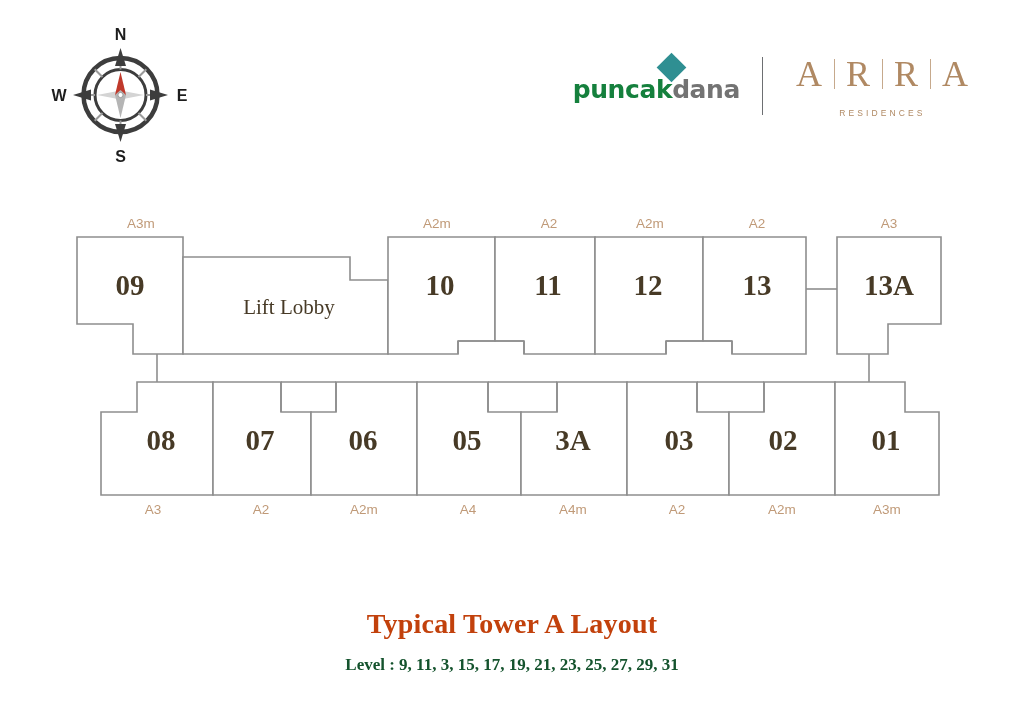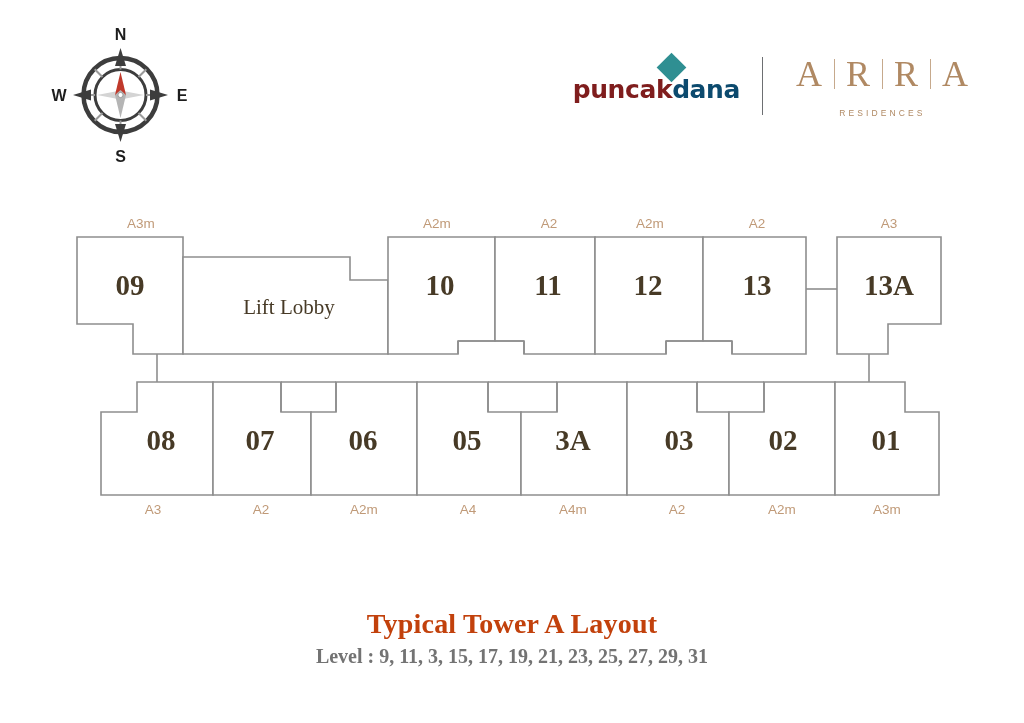--- a/index.html
+++ b/index.html
@@ -38,22 +38,22 @@
   #puncakdana-logo {
     position: relative;
     display: flex;
     align-items: baseline;
     font-family: "DejaVu Sans", sans-serif;
     font-weight: bold;
     font-size: 25px;
     letter-spacing: -0.4px;
     padding-top: 6px;
   }
-  #puncakdana-logo .pd-black { color: #7f1d1d; }
-  #puncakdana-logo .pd-teal  { color: #0c4a6e; }
+  #puncakdana-logo .pd-black { color: #15803d; }
+  #puncakdana-logo .pd-teal  { color: #737373; }
   #pd-diamond {
     position: absolute;
     width: 21px;
     height: 21px;
     background: #2f8f92;
     transform: rotate(45deg);
     left: 88px;
     top: -12px;
   }
   #brand-divider {
@@ -136,24 +136,24 @@
   }
   #plan-title {
     font-family: "Liberation Serif", serif;
     font-size: 28px;
     font-weight: bold;
     color: #c2410c;
     letter-spacing: 0.2px;
   }
   #plan-subtitle {
     font-family: "Liberation Serif", serif;
-    font-size: 20px;
+    font-size: 17px;
     font-weight: bold;
-    color: #737373;
-    margin-top: 5px;
+    color: #14532d;
+    margin-top: 15px;
   }
 </style>
 </head>
 <body>
 
 <div id="compass">
   <svg viewBox="0 0 145 145" width="145" height="145">
 
     <circle cx="72.5" cy="73" r="37" fill="none" stroke="#3d3d3d" stroke-width="4.5"></circle>
     <circle cx="72.5" cy="73" r="25.5" fill="none" stroke="#3d3d3d" stroke-width="3"></circle>

